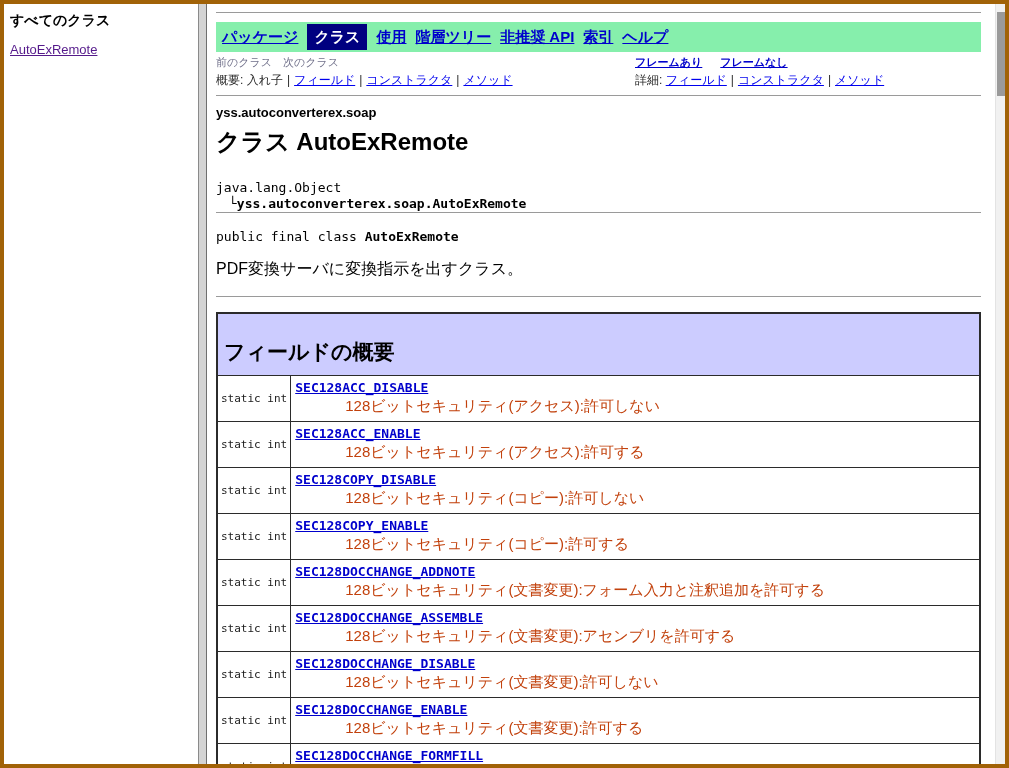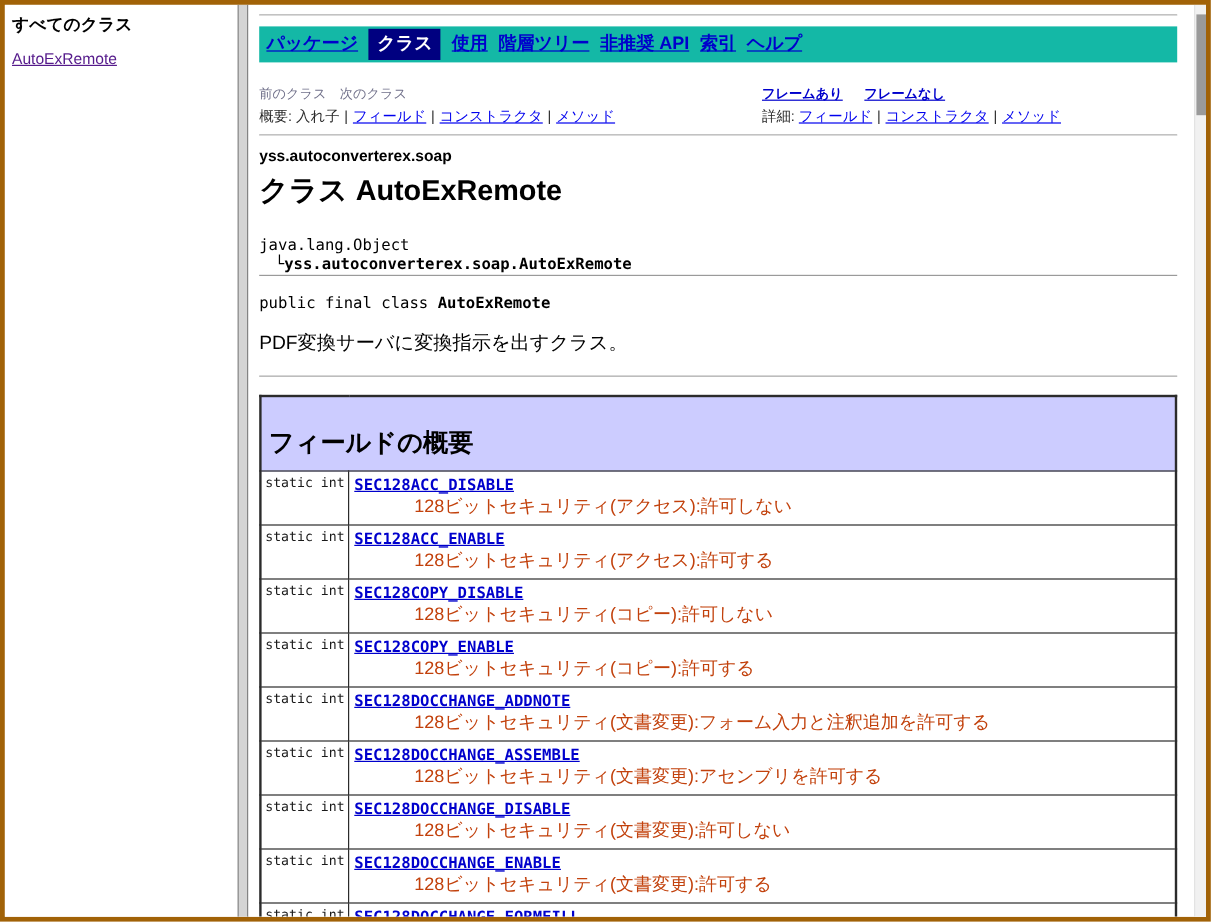--- a/index.html
+++ b/index.html
@@ -35,29 +35,29 @@
   }
   .content-inner {
     padding:8px 24px 0 9px; overflow:hidden; height:100%;
   }
   hr.rule {
     border:none; height:2px; margin:0;
     border-top:1px solid #9a9a9a; border-bottom:1px solid #fff;
   }
   
   .nav-row1 {
-    margin-top:8px; background:#14b8a6; padding:5px 4px 5px 6px;
+    margin-top:8px; background:#86efac; padding:5px 4px 5px 6px;
     font-size:15px; font-weight:bold; line-height:20px;
     display:flex; align-items:center; gap:9px; height:30px;
   }
   .nav-row1 a { color:#0000CC; text-decoration:underline; cursor:pointer; white-space:nowrap; }
   .nav-selected {
     background:#000080; color:#fff; padding:3px 7px; white-space:nowrap;
   }
-  .nav-row2 { margin-top:20px; font-size:11px; display:flex; line-height:14px; }
+  .nav-row2 { margin-top:3px; font-size:11px; display:flex; line-height:14px; }
   .nav-row3 { margin-top:4px; font-size:12px; display:flex; line-height:15px; margin-bottom:7px; }
   .nav-col-left { width:419px; flex:none; }
   .nav-col-right { flex:1; }
   .nav-muted { color:#70708a; }
   .nav-label { color:#2a2a2a; }
   .nav-plain { color:#2a2a2a; }
   .smallbold a { color:#0000CC; font-weight:bold; text-decoration:underline; cursor:pointer; }
   .frames-gap { display:inline-block; width:18px; }
   .sep { color:#2a2a2a; margin:0 4px; }
   .nav-row2 .nav-col-left span { margin-right:8px; }
@@ -76,21 +76,21 @@
   table.field-summary {
     margin-top:14px; width:100%;
     border-collapse:collapse; border:2px solid #2b2b2b;
   }
   table.field-summary td, table.field-summary th { border:1px solid #2b2b2b; }
   th.fs-header {
     background:#CCCCFF; text-align:left; font-size:21px; font-weight:bold;
     padding:24px 4px 9px 6px;
   }
   td.fs-mod {
-    width:72px; vertical-align:top; padding:3px 3px;
+    width:72px; vertical-align:top; padding:16px 3px;
     font-family:"DejaVu Sans Mono", monospace; font-size:11px; white-space:nowrap;
     color:#1a1a1a;
   }
   td.fs-val { padding:2px 4px 4px 4px; vertical-align:top; }
   a.field-link {
     font-family:"DejaVu Sans Mono", monospace; font-size:13px; font-weight:bold;
     color:#0000CC; text-decoration:underline; cursor:pointer; line-height:17px;
   }
   .field-desc { font-size:15px; line-height:20px; padding-left:50px; color:#c2410c; }
   

